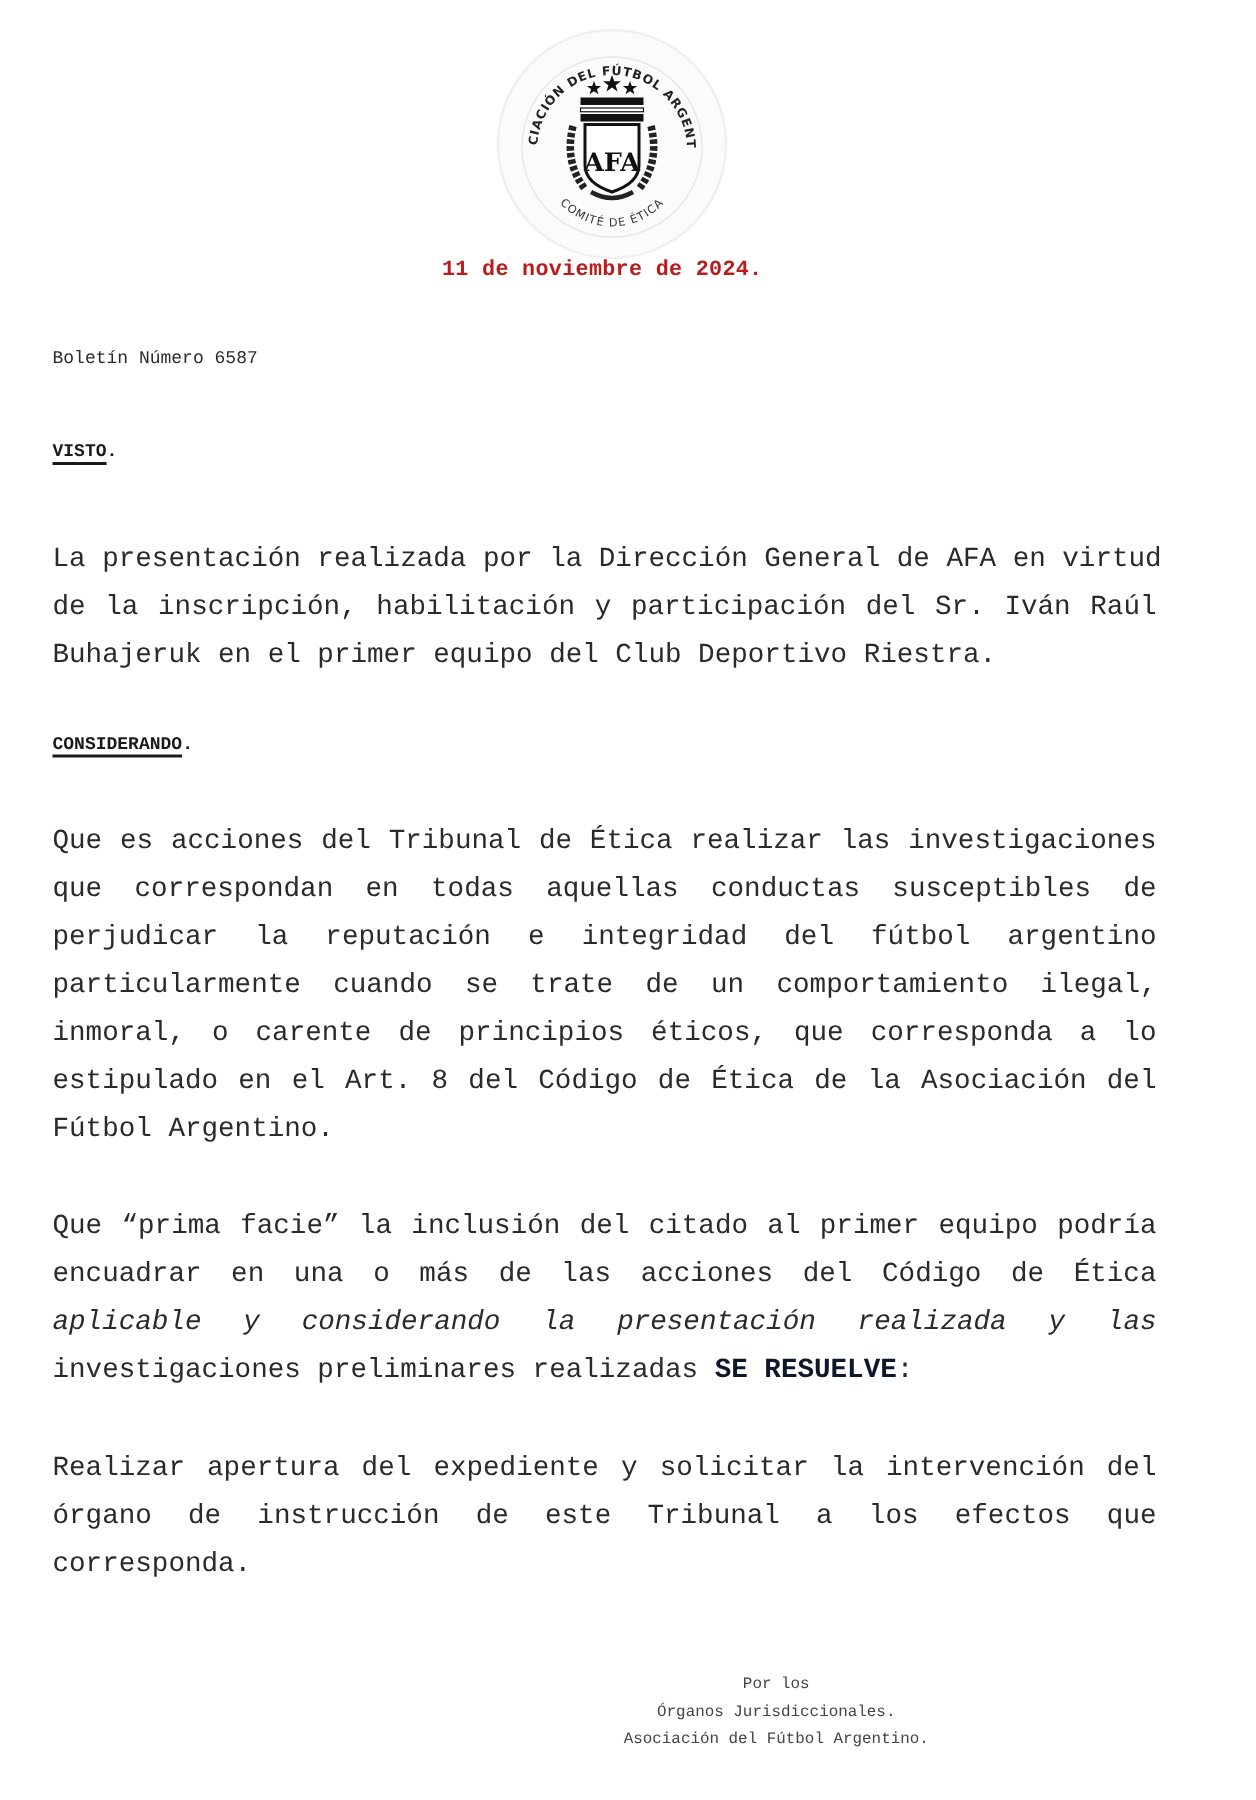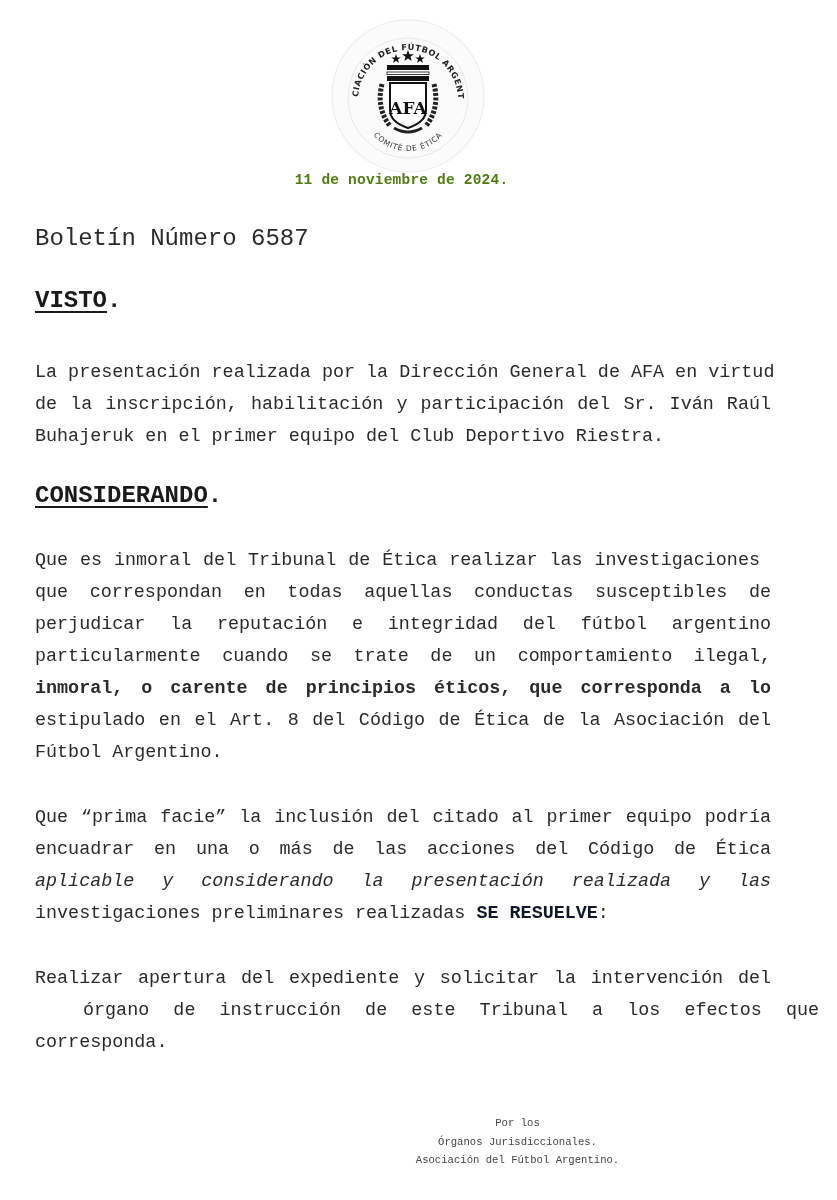--- a/index.html
+++ b/index.html
@@ -1,21 +1,21 @@
 <!DOCTYPE html>
 <html><head>
   <meta charset="utf-8">
   <style>
     html, body { margin: 0; padding: 0; background: #ffffff; }
     body { width: 837px; height: 1200px; position: relative; overflow: hidden; color: #2a2a2a; }
     .doc { position: absolute; left: 0; top: 0; width: 837px; height: 1200px; }
     .mono { font-family: "Liberation Mono", "DejaVu Sans Mono", monospace; }
     .logo { position: absolute; left: 330px; top: 18px; width: 156px; height: 156px; }
-    .date { position: absolute; left: 0; width: 803px; top: 172px; text-align: center; font-size: 14.5px; font-weight: bold; color: #4d7c0f; letter-spacing: 0.2px; }
-    .line-text { position: absolute; left: 35px; width: 736px; font-size: 24px; line-height: 32px; white-space: nowrap; }
+    .date { position: absolute; left: 0; width: 803px; top: 172px; text-align: center; font-size: 14.5px; font-weight: bold; color: #b91c1c; letter-spacing: 0.2px; }
+    .line-text { position: absolute; left: 35px; width: 736px; font-size: 12px; line-height: 32px; white-space: nowrap; }
     .heading { font-weight: bold; color: #1a1a1a; }
     .heading u { text-decoration: underline; text-decoration-thickness: 2px; text-underline-offset: 4px; }
     .para { position: absolute; left: 35px; width: 736px; font-size: 18.4px; line-height: 32px; }
     .para .ln { display: block; height: 32px; text-align: justify; text-align-last: justify; white-space: nowrap; overflow: visible; }
     .para .ln.last { text-align-last: left; }
     .bold { font-weight: bold; color: #0f172a; }
     .sig { position: absolute; left: 380px; width: 275px; top: 1114px; text-align: center; font-size: 10.6px; line-height: 18.5px; color: #444; }
   </style>
 </head>
 <body>
@@ -62,39 +62,39 @@
 
   <div class="para" style="top:357px;">
     <span class="ln" style="white-space: nowrap; display: block; text-align: left; text-align-last: left;">La presentación realizada por la Dirección General de AFA en virtud</span>
     <span class="ln" style="white-space: nowrap; display: block; word-spacing: 2.07118px; text-align: left; text-align-last: left;">de la inscripción, habilitación y participación del Sr. Iván Raúl</span>
     <span class="ln last">Buhajeruk en el primer equipo del Club Deportivo Riestra.</span>
   </div>
 
   <div class="line-text heading" style="top:480px;"><u>CONSIDERANDO</u><span>.</span></div>
 
   <div class="para" style="top:545px;">
-    <span class="ln" style="white-space: nowrap; display: block; word-spacing: 0.845486px; text-align: left; text-align-last: left;">Que es inmoral del Tribunal de Ética realizar las investigaciones</span>
+    <span class="ln" style="white-space: nowrap; display: block; word-spacing: 0.845486px; text-align: left; text-align-last: left;">Que es acciones del Tribunal de Ética realizar las investigaciones</span>
     <span class="ln" style="white-space: nowrap; display: block; word-spacing: 10.5469px; text-align: right; text-align-last: left;">que correspondan en todas aquellas conductas susceptibles de</span>
     <span class="ln" style="white-space: nowrap; display: block; word-spacing: 13.6987px; text-align: left; text-align-last: left;">perjudicar la reputación e integridad del fútbol argentino</span>
     <span class="ln" style="white-space: nowrap; display: block; word-spacing: 10.5469px; text-align: left; text-align-last: left;">particularmente cuando se trate de un comportamiento ilegal,</span>
-    <span class="ln" style="white-space: nowrap; display: block; word-spacing: 6.97569px; text-align: right; text-align-last: left; font-weight: bold;">inmoral, o carente de principios éticos, que corresponda a lo</span>
+    <span class="ln" style="white-space: nowrap; display: block; word-spacing: 6.97569px; text-align: right; text-align-last: left;">inmoral, o carente de principios éticos, que corresponda a lo</span>
     <span class="ln" style="white-space: nowrap; display: block; word-spacing: 2.47266px; text-align: left; text-align-last: left;">estipulado en el Art. 8 del Código de Ética de la Asociación del</span>
     <span class="ln last">Fútbol Argentino.</span>
   </div>
 
   <div class="para" style="top:802px;">
     <span class="ln" style="white-space: nowrap; display: block; word-spacing: 1.86406px; text-align: left; text-align-last: left;">Que “prima facie” la inclusión del citado al primer equipo podría</span>
     <span class="ln" style="white-space: nowrap; display: block; word-spacing: 8.71733px; text-align: left; text-align-last: left;">encuadrar en una o más de las acciones del Código de Ética</span>
     <span class="ln" style="white-space: nowrap; display: block; word-spacing: 16.8527px; text-align: center; text-align-last: left; font-style: italic;">aplicable y considerando la presentación realizada y las</span>
     <span class="ln last"><span style="white-space:pre;">investigaciones preliminares realizadas </span><b class="bold">SE RESUELVE</b><span>:</span></span>
   </div>
 
   <div class="para" style="top:963px;">
     <span class="ln" style="white-space: nowrap; display: block; word-spacing: 3.70898px; text-align: right; text-align-last: left;">Realizar apertura del expediente y solicitar la intervención del</span>
-    <span class="ln" style="white-space: nowrap; display: block; word-spacing: 13.1076px; text-align: center; text-align-last: left; margin-left: 48px;">órgano de instrucción de este Tribunal a los efectos que</span>
+    <span class="ln" style="white-space: nowrap; display: block; word-spacing: 13.1076px; text-align: center; text-align-last: left;">órgano de instrucción de este Tribunal a los efectos que</span>
     <span class="ln last">corresponda.</span>
   </div>
 
   <div class="sig mono">
     <div>Por los</div>
     <div>Órganos Jurisdiccionales.</div>
     <div>Asociación del Fútbol Argentino.</div>
   </div>
 
 </div>

